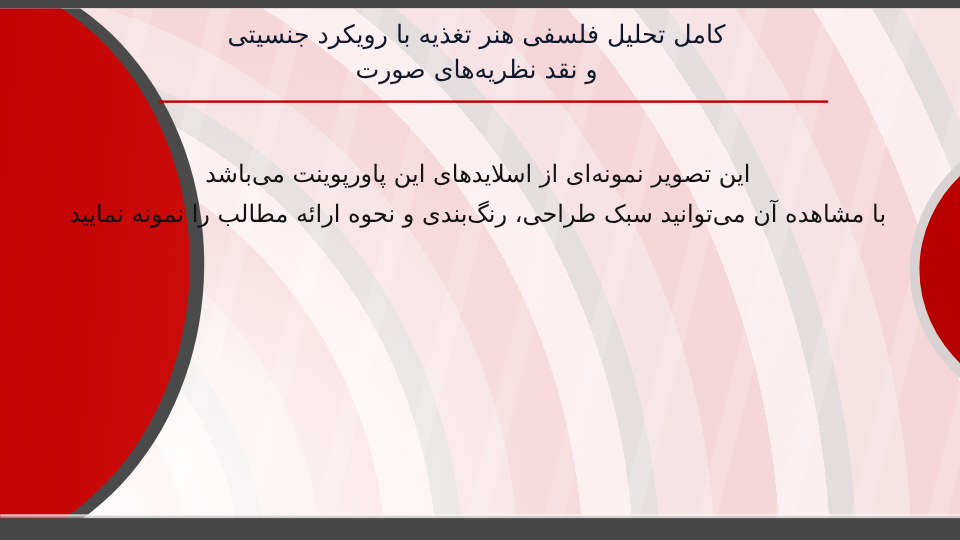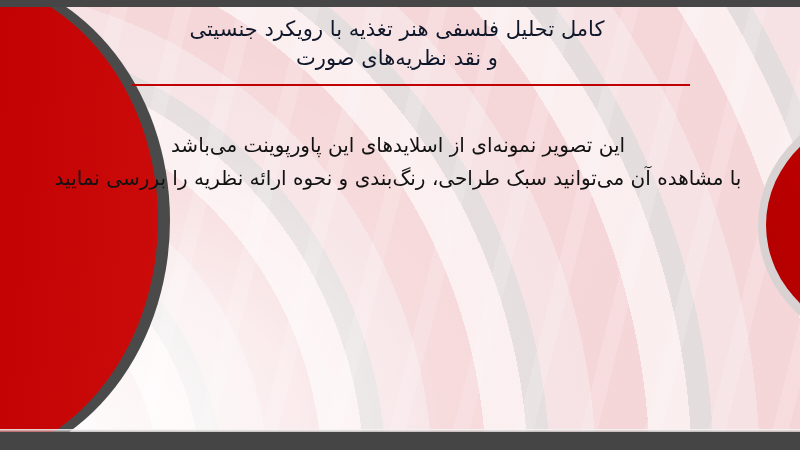--- a/index.html
+++ b/index.html
@@ -188,20 +188,20 @@
 
     <div class="title-block">
       <div class="title-line">کامل تحلیل فلسفی هنر تغذیه با رویکرد جنسیتی</div>
       <div class="title-line">و نقد نظریه‌های صورت</div>
     </div>
 
     <div class="title-rule"></div>
 
     <div class="body-block">
       <div class="body-line">این تصویر نمونه‌ای از اسلایدهای این پاورپوینت می‌باشد</div>
-      <div class="body-line">با مشاهده آن می‌توانید سبک طراحی، رنگ‌بندی و نحوه ارائه نظریه را بررسی نمایید</div>
+      <div class="body-line">با مشاهده آن می‌توانید سبک طراحی، رنگ‌بندی و نحوه ارائه مطالب را نمونه نمایید</div>
     </div>
 
     <div class="panel-lip"></div>
   </div>
 
   <div class="frame-bottom"></div>
 </div>
 
 </body></html>

